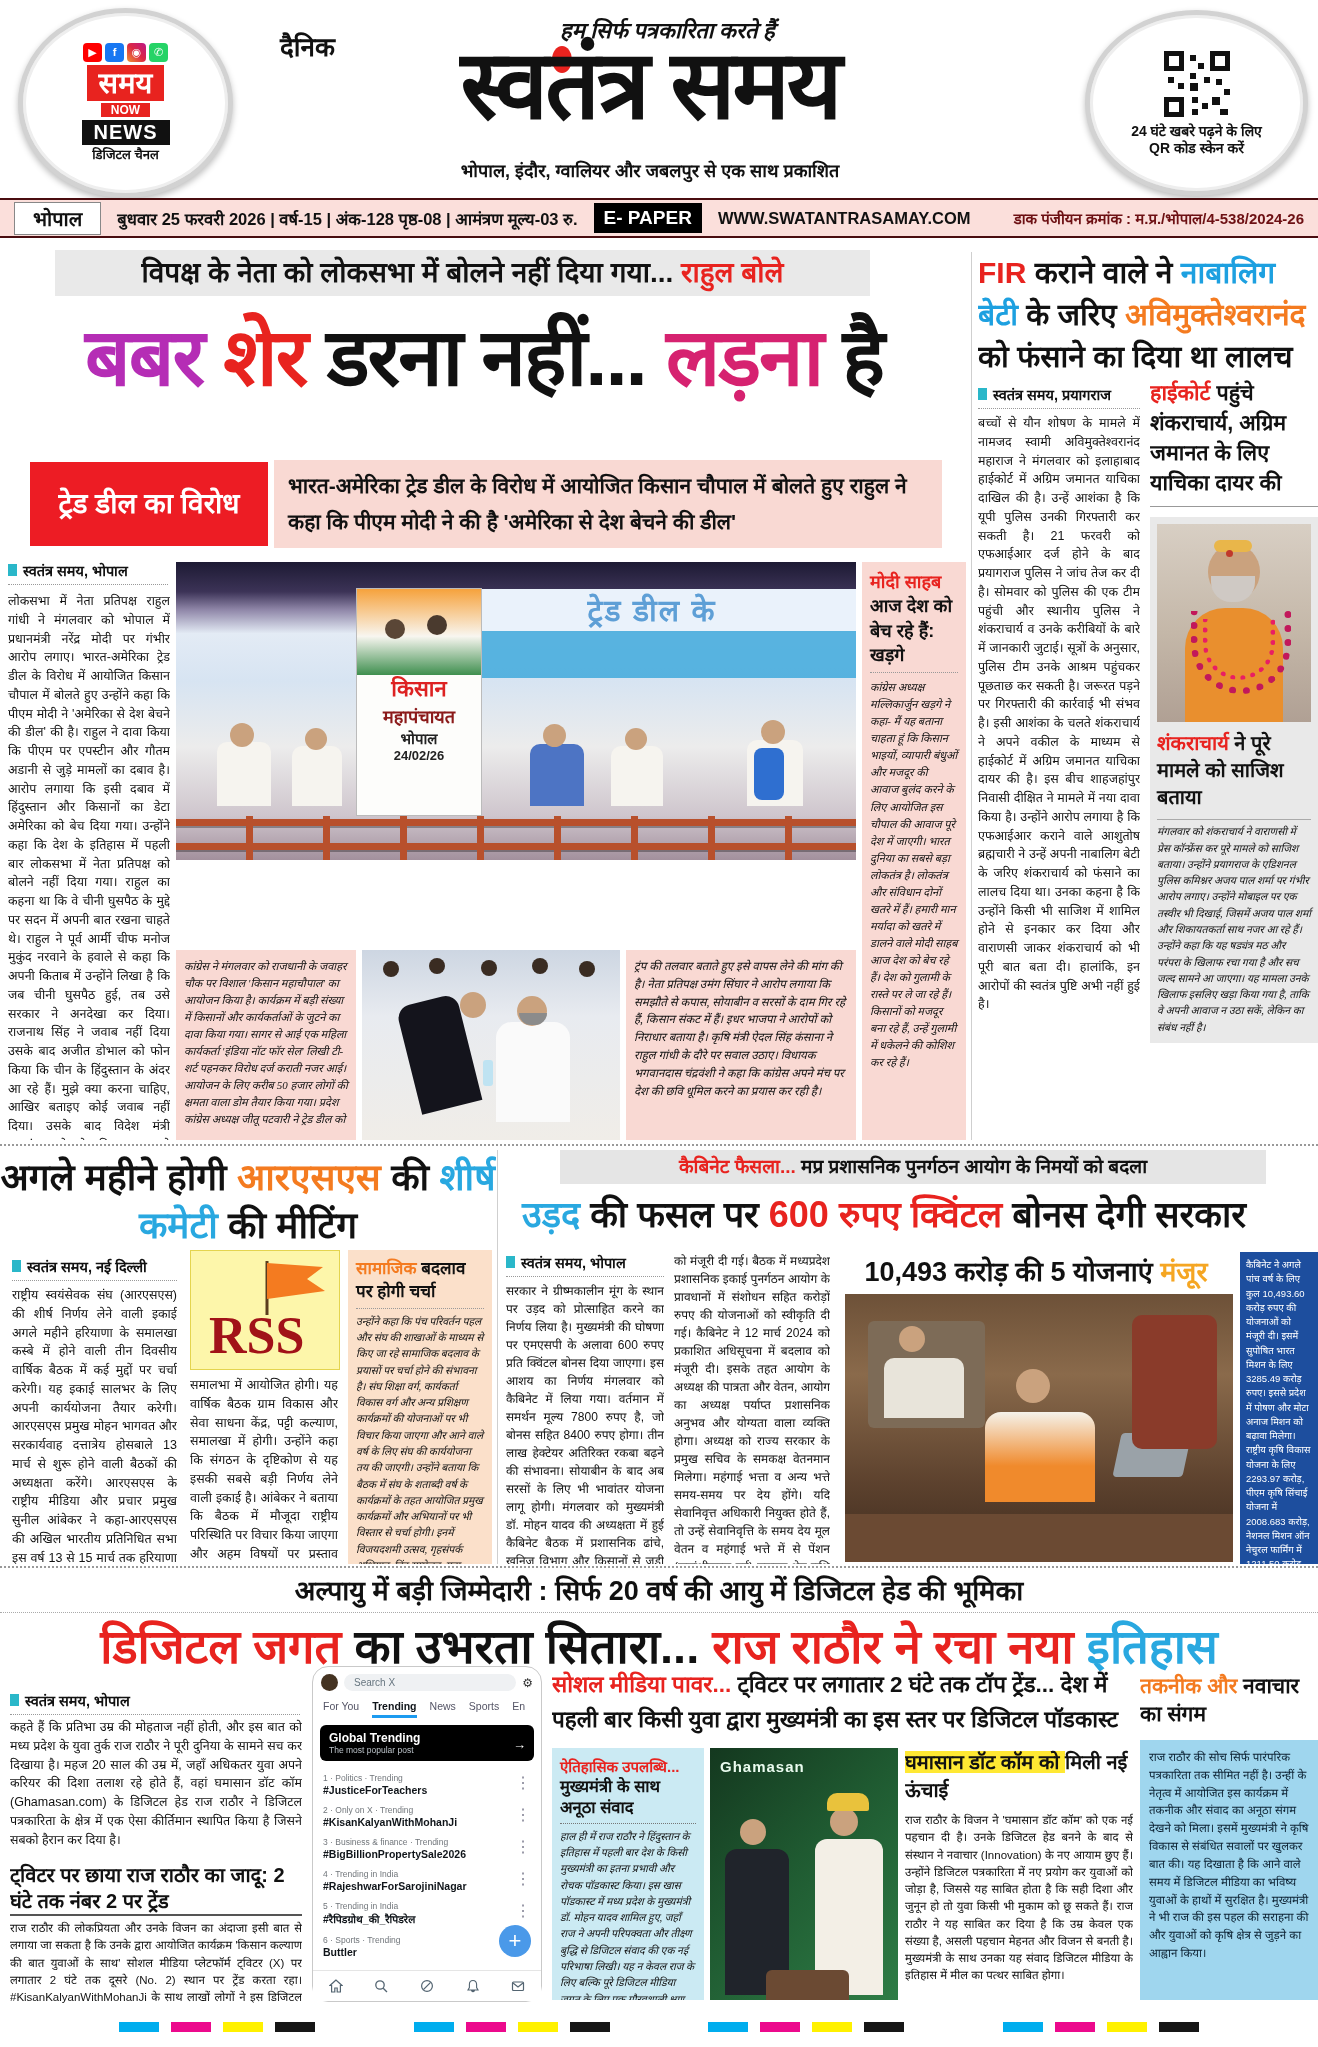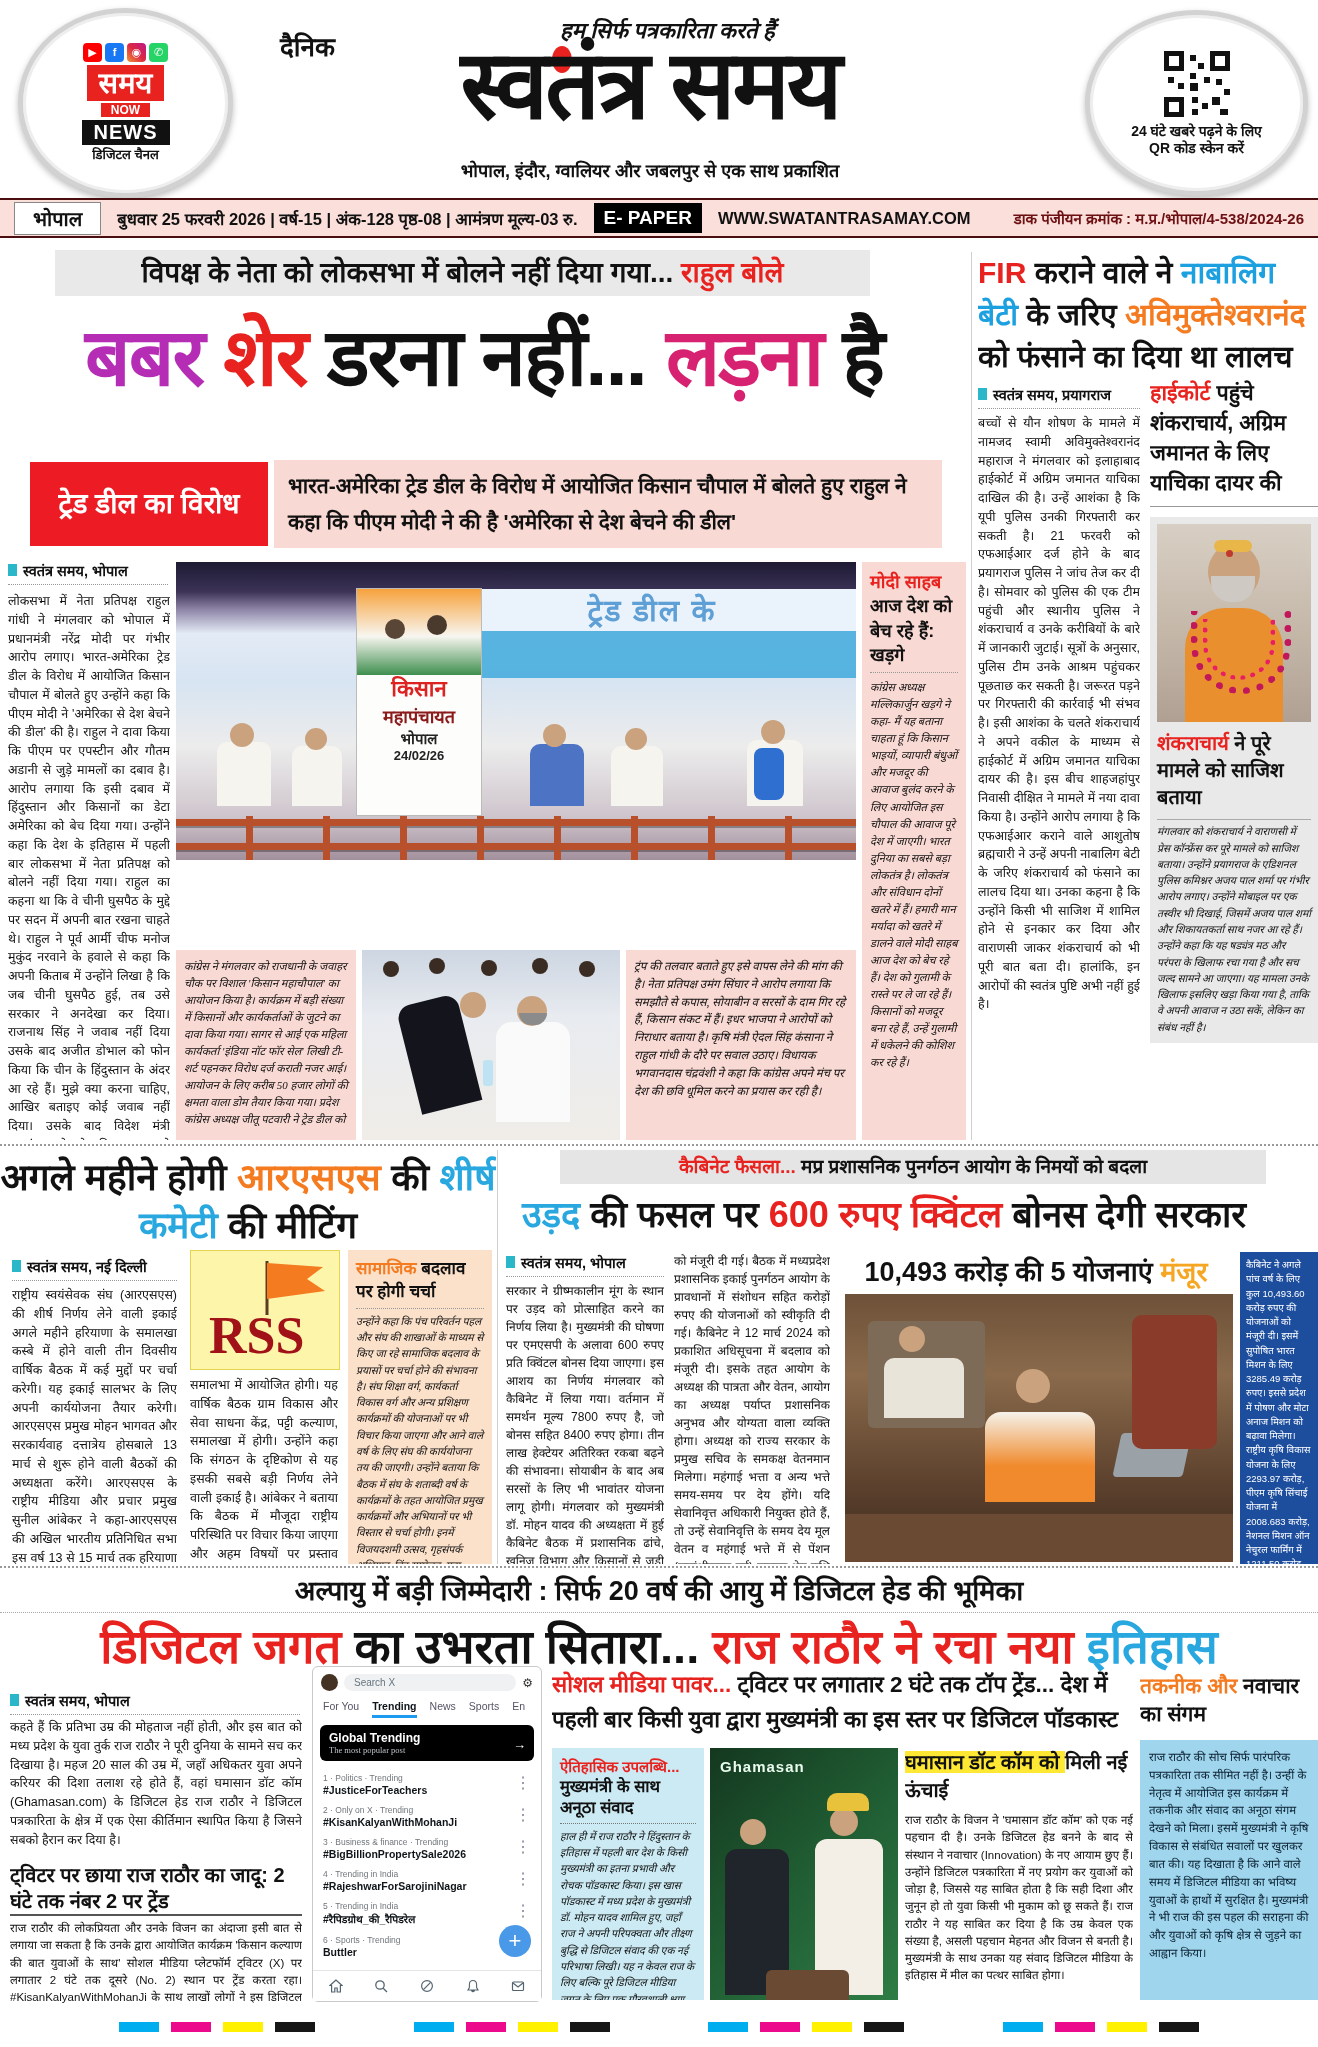--- a/index.html
+++ b/index.html
@@ -37,21 +37,21 @@
   .bl-sq{width:9px;height:12px;background:#2ab7c9;display:inline-block;}
   .body-txt{font-size:12.5px;line-height:1.5;}
   .italic-txt{font-family:"Liberation Serif","DejaVu Serif",serif;font-style:italic;font-size:11.5px;line-height:1.55;}
   .pinkbox{background:#f9d9d3;}
   
   .photo{overflow:hidden;position:absolute;}
   .rail{position:absolute;left:0;width:100%;height:7px;background:#b8502c;box-shadow:0 2px 0 rgba(0,0,0,.3);}
   .head{position:absolute;border-radius:50%;background:#caa27e;}
   .torso{position:absolute;background:#f6f4ef;border-radius:10px 10px 0 0;}
   
-  .tw{background:#fff;border:1px solid #c9c9c9;border-radius:6px;font-family:"Liberation Sans",sans-serif;}
+  .tw{background:#fff;border:1px solid #c9c9c9;border-radius:16px;font-family:"Liberation Sans",sans-serif;}
   .tw-top{display:flex;align-items:center;gap:6px;padding:7px 8px 3px;}
   .tw-av{width:17px;height:17px;border-radius:50%;background:#432;}
   .tw-search{flex:1;background:#eff1f3;border-radius:12px;padding:3px 10px;font-size:10px;color:#66757f;}
   .tw-tabs{display:flex;gap:13px;padding:6px 10px 0;font-size:10.5px;color:#556;}
   .tw-tab-active{font-weight:bold;color:#0f1419;border-bottom:3px solid #1d9bf0;padding-bottom:3px;}
   .tw-banner{margin:7px 7px;background:#000;border-radius:6px;color:#fff;padding:6px 9px;position:relative;}
   .tw-trend{padding:5px 10px 4px;}
   .tw-meta{font-size:8.5px;color:#71767b;}
   .tw-tag{font-size:10.5px;font-weight:bold;color:#0f1419;margin-top:1px;}
   .tw-dots{float:right;color:#889;}
@@ -288,21 +288,21 @@
     </div>
     <div class="tw-tabs">
       <span>For You</span>
       <span class="tw-tab-active">Trending</span>
       <span>News</span>
       <span>Sports</span>
       <span>En</span>
     </div>
     <div class="tw-banner">
       <div style="font-size:12px;font-weight:bold;">Global Trending</div>
-      <div style="font-size:8.5px;color:#bcc3c9;font-family:Liberation Serif, serif;">The most popular post</div>
+      <div style="font-size:8.5px;color:#bcc3c9;">The most popular post</div>
       <span style="position:absolute;right:8px;top:12px;font-size:13px;">→</span>
     </div>
     <div class="tw-trend">
       <span class="tw-dots">⋮</span>
       <div class="tw-meta">1 · Politics · Trending</div>
         <div class="tw-tag">#JusticeForTeachers</div>
     </div>
     <div class="tw-trend">
       <span class="tw-dots">⋮</span>
       <div class="tw-meta">2 · Only on X · Trending</div>

